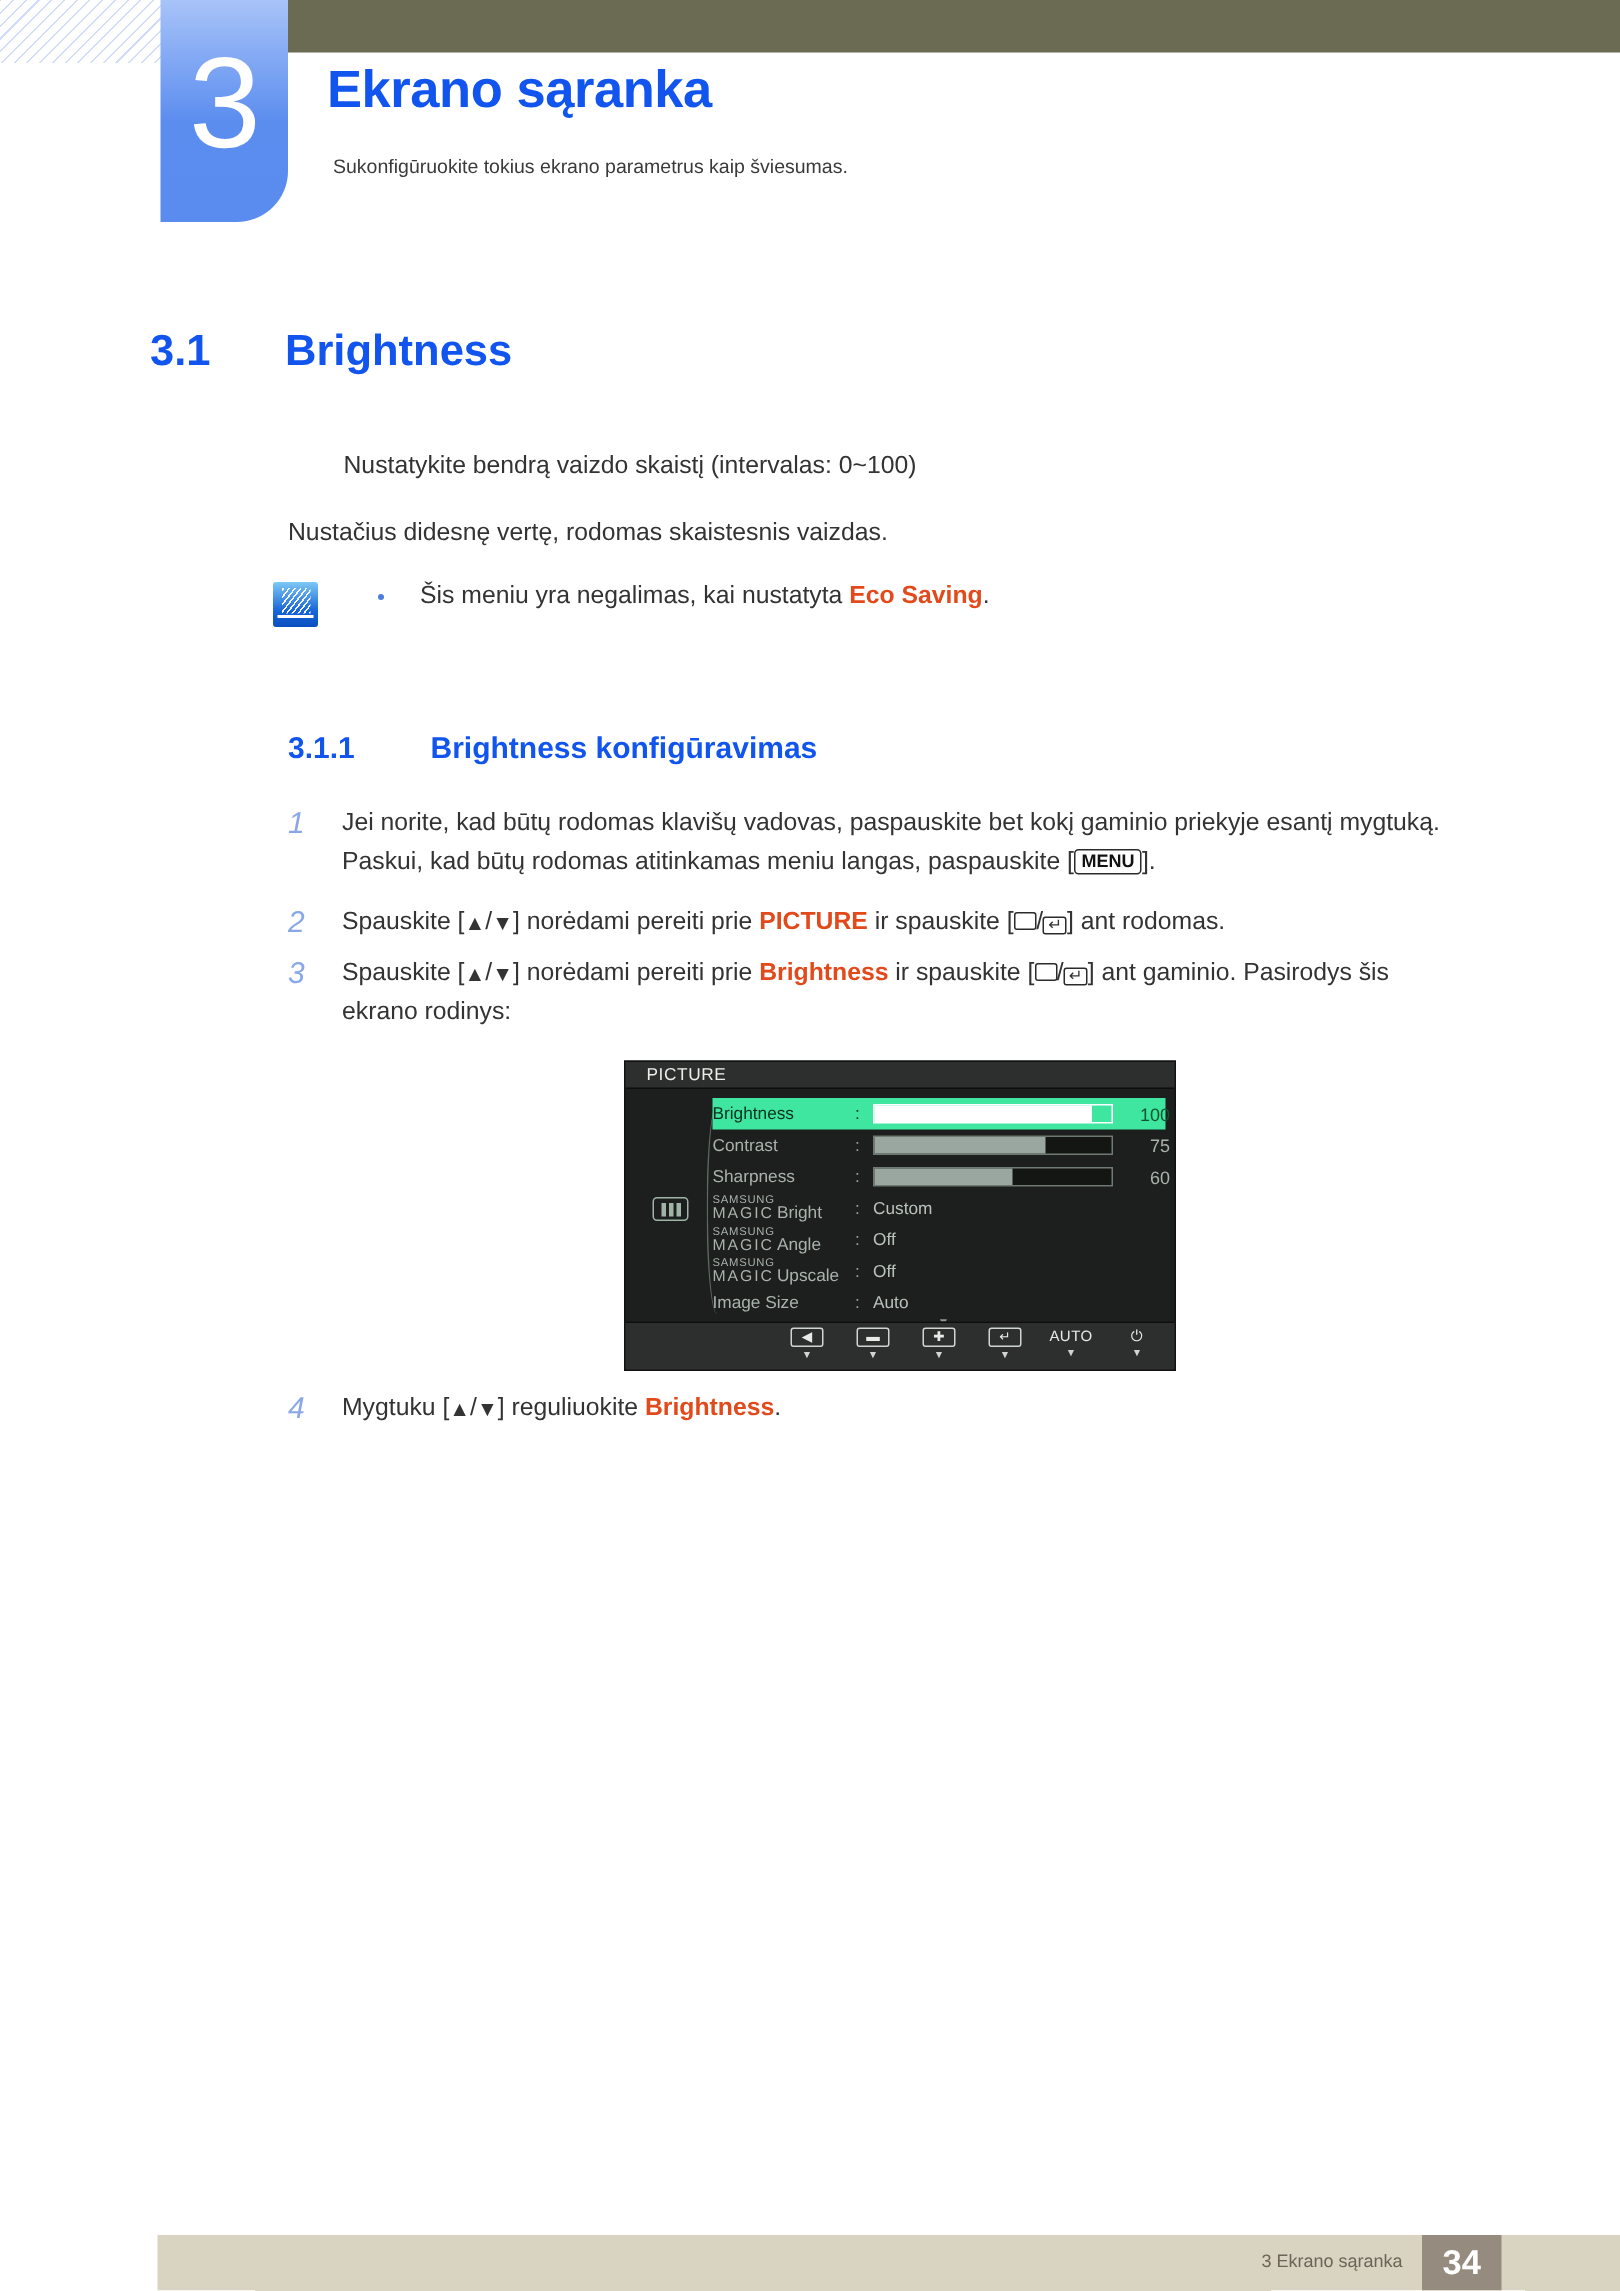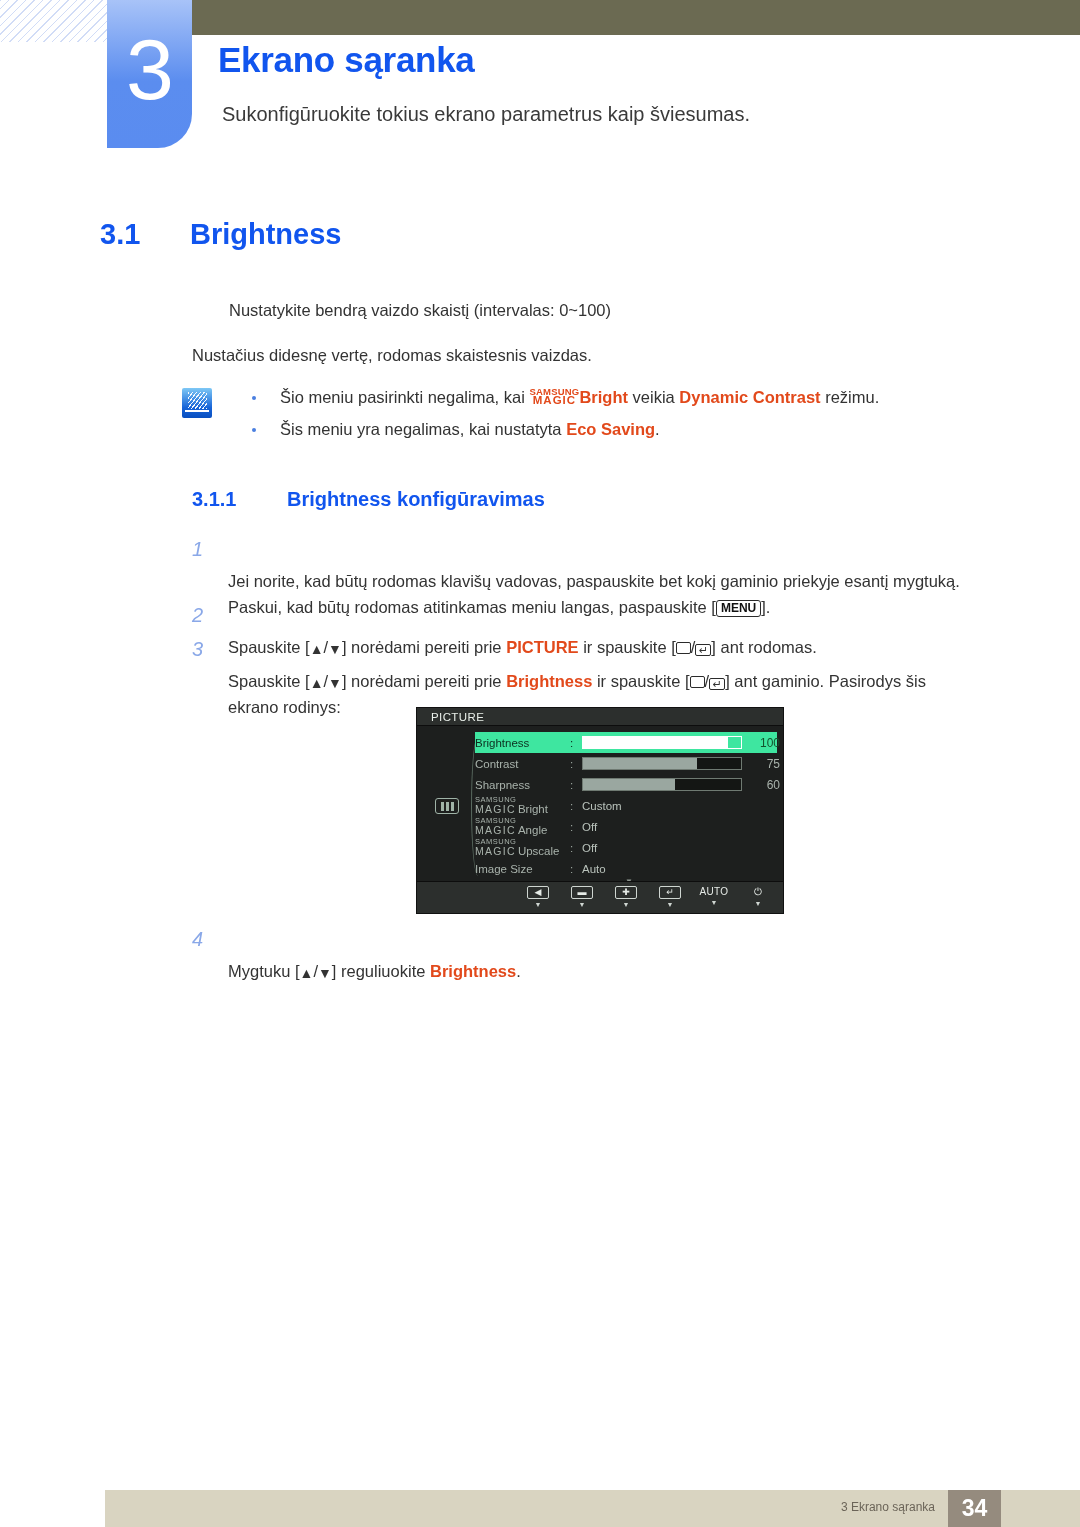--- a/index.html
+++ b/index.html
@@ -54,21 +54,21 @@
     left: 218px; top: 40px;
     color: #1155ee;
     font-size: 35px;
     font-weight: bold;
     letter-spacing: -0.3px;
   }
   .chapter-desc {
     position: absolute;
     left: 222px; top: 103px;
     color: #3a3a3a;
-    font-size: 20px;
+    font-size: 13px;
   }
 
   
   .section-head {
     position: absolute;
     left: 100px; top: 218px;
     color: #1155ee;
     font-size: 29px;
     font-weight: bold;
     display: flex;
@@ -161,21 +161,21 @@
     display: flex;
   }
   .step .num {
     color: #8aa8e8;
     font-size: 20px;
     font-style: italic;
     width: 36px;
     flex: 0 0 36px;
     line-height: 1.3;
   }
-  .step .txt { flex: 1; margin-top: 33px; }
+  .step .txt { flex: 1; }
   .s1 { top: 536px; }
   .s2 { top: 602px; }
   .s3 { top: 636px; }
   .s4 { top: 926px; }
 
   .key {
     display: inline-block;
     font-size: 12px;
     font-weight: bold;
     border: 1.6px solid #2b2b2b;
@@ -349,21 +349,20 @@
 
 <div class="para p1">Nustatykite bendrą vaizdo skaistį (intervalas: 0~100)</div>
 <div class="para p2">Nustačius didesnę vertę, rodomas skaistesnis vaizdas.</div>
 
 <div class="note-wrap">
   <div class="note-icon">
     <div class="pen"></div>
     <div class="underline"></div>
   </div>
   <ul class="note-list">
-    <li><span>Šio meniu pasirinkti negalima, kai </span><span class="magic"><span>SAMSUNG</span><span class="m2">MAGIC</span></span><span class="red">Bright</span><span> veikia </span><span class="red">Dynamic Contrast</span><span> režimu.</span></li>
     <li><span>Šis meniu yra negalimas, kai nustatyta </span><span class="red">Eco Saving</span><span>.</span></li>
   </ul>
 </div>
 
 <div class="subsection">
   <span class="sub-num">3.1.1</span>
   <span>Brightness konfigūravimas</span>
 </div>
 
 <div class="step s1">

